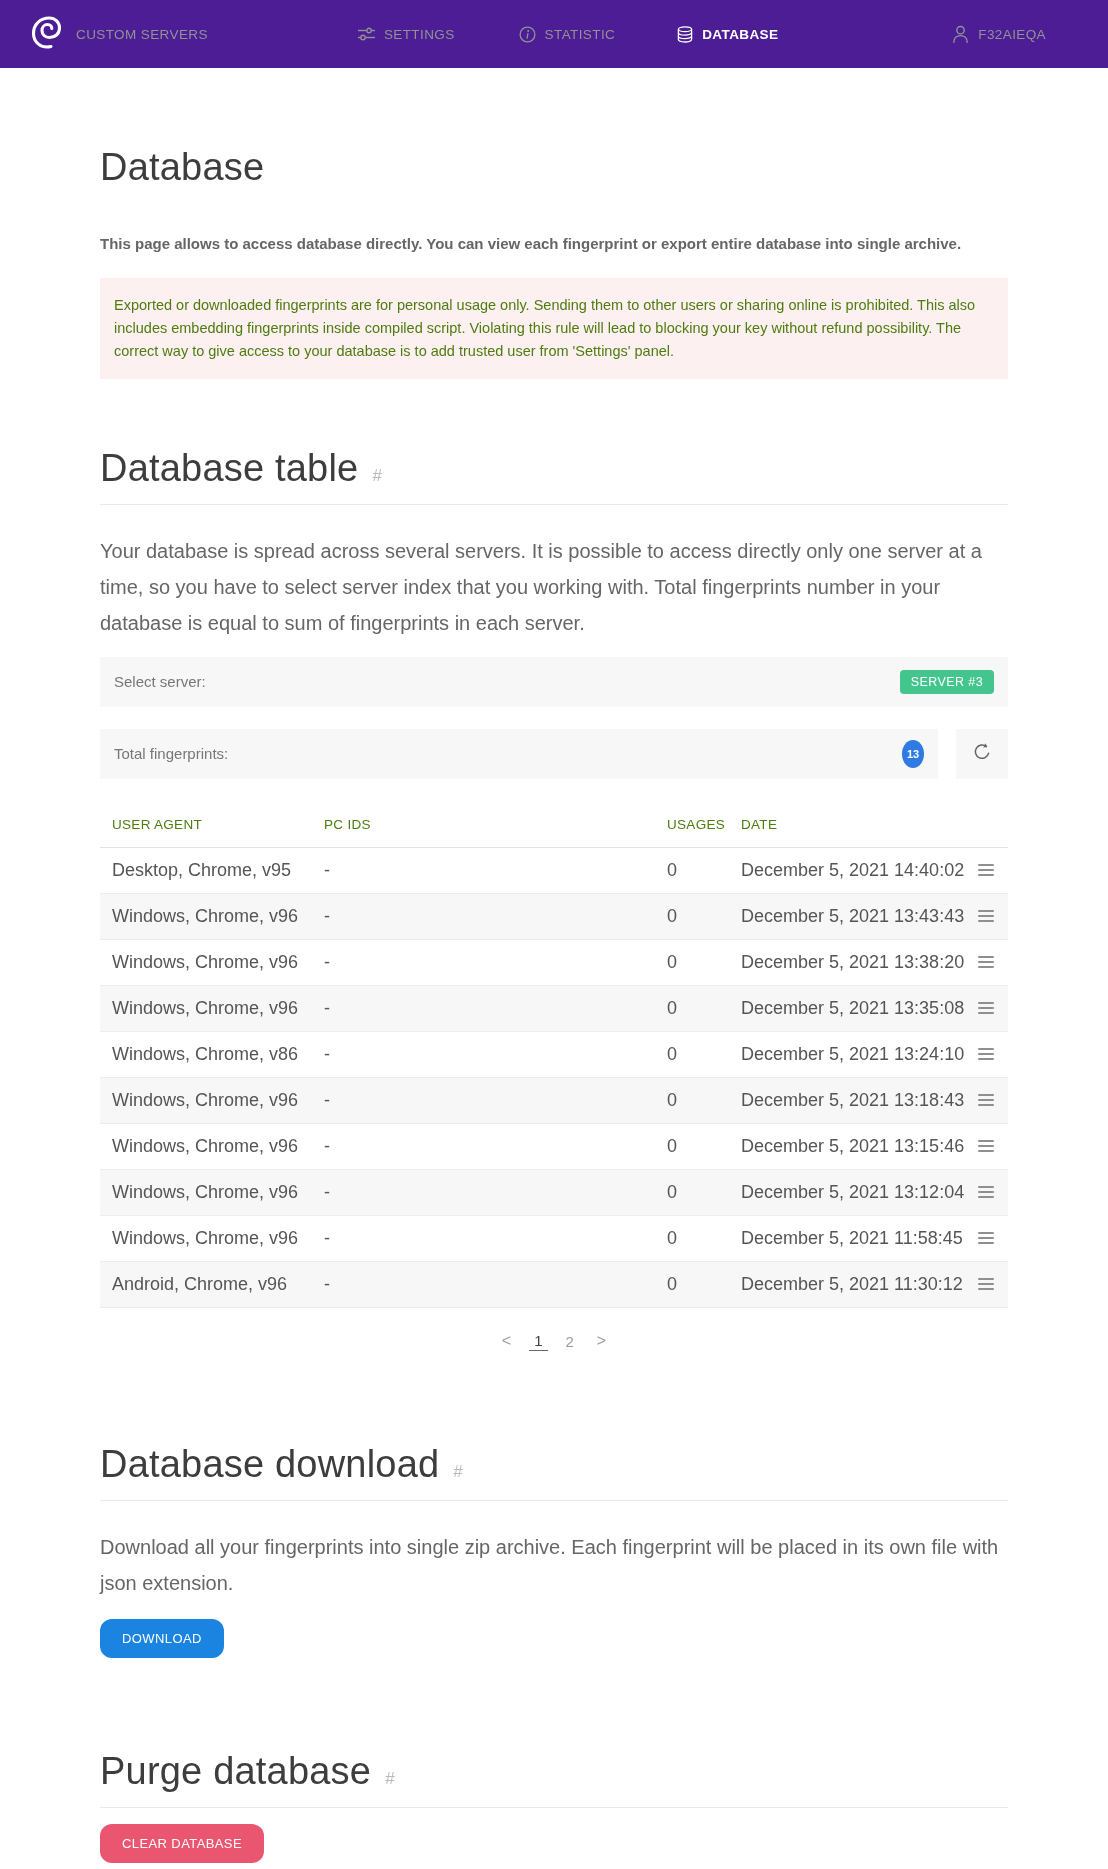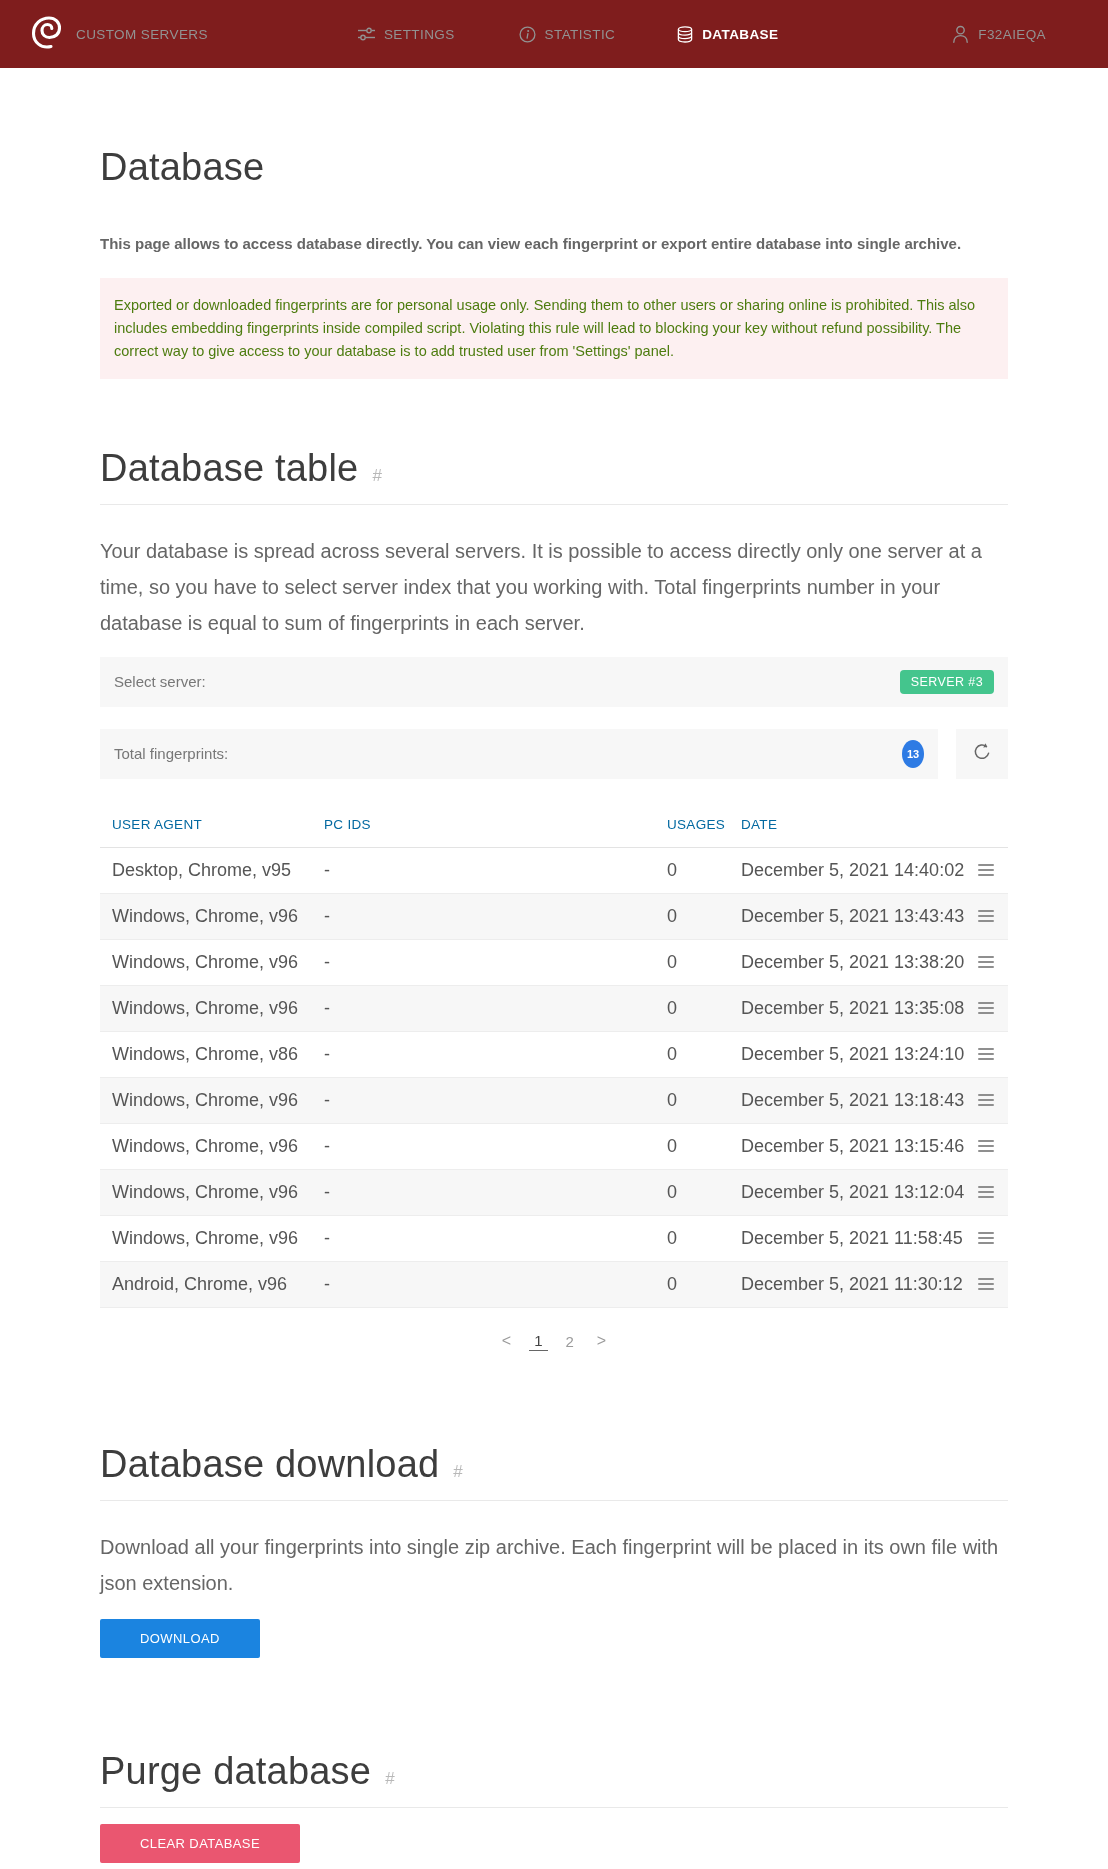--- a/index.html
+++ b/index.html
@@ -1,19 +1,19 @@
 <!DOCTYPE html>
 <html><head>
 <meta charset="utf-8">
 <style>
   * { box-sizing: border-box; }
   body { margin:0; background:#fff; color:#555; font-family:"Liberation Sans","DejaVu Sans",sans-serif; }
 
   
-  .navbar { height:68px; background:#7f1d1d; display:flex; align-items:center; padding:0 62px 0 28px; }
+  .navbar { height:68px; background:#4c1d95; display:flex; align-items:center; padding:0 62px 0 28px; }
   .brand { display:flex; align-items:center; gap:14px; cursor:pointer; }
   .nav-link { color:#929292; font-size:13.5px; letter-spacing:.4px; display:flex; align-items:center; gap:9px; cursor:pointer; white-space:nowrap; }
   .nav-link svg { display:block; }
   .nav-settings { margin-left:150px; }
   .nav-statistic { margin-left:64px; }
   .nav-database { margin-left:62px; color:#fff; font-weight:700; }
   .nav-user { margin-left:auto; }
 
   
   .container { width:908px; margin:0 auto; padding-bottom:84px; }
@@ -32,35 +32,35 @@
   .row-label { font-size:15px; color:#777; }
   .badge-green { background:#44c58d; color:#fff; font-size:12.5px; padding:5px 11px; border-radius:4px; letter-spacing:.4px; cursor:pointer; }
   .fp-wrap { margin-top:22px; display:flex; gap:18px; }
   .fp-row { flex:1; }
   .refresh-card { width:52px; background:#f7f7f7; display:flex; align-items:center; justify-content:center; cursor:pointer; }
   .badge-count { width:22px; height:28px; border-radius:50%; background:#2e7be4; color:#fff; font-size:11px; font-weight:700; display:flex; align-items:center; justify-content:center; }
 
   
   .db-table { margin-top:20px; }
   .thead, .trow { display:grid; grid-template-columns:212px 343px 74px 1fr 44px; align-items:center; }
-  .thead { color:#0369a1; font-size:13.5px; letter-spacing:.3px; padding:18px 0 15px; border-bottom:1px solid #e3e3e3; }
+  .thead { color:#4d7c0f; font-size:13.5px; letter-spacing:.3px; padding:18px 0 15px; border-bottom:1px solid #e3e3e3; }
   .th, .td { padding-left:12px; overflow:hidden; white-space:nowrap; }
   .trow { height:46px; font-size:18px; color:#555; border-bottom:1px solid #ededed; }
   .tbody .trow:nth-child(even) { background:#f7f7f7; }
   .menu-cell { display:flex; justify-content:center; padding-left:0; }
   .menu-icon { display:flex; flex-direction:column; gap:3px; cursor:pointer; padding:4px; }
   .menu-icon span { width:16px; height:2px; background:#8f8f8f; border-radius:1px; }
 
   .pagination { margin-top:24px; display:flex; justify-content:center; align-items:center; gap:13px; font-size:15px; color:#9b9b9b; }
   .page-arrow { cursor:pointer; font-size:16px; padding:0 5px; }
   .page-num { cursor:pointer; padding:0 5px; }
   .page-num.current { color:#444; border-bottom:1px solid #666; padding-bottom:1px; }
 
   
-  .btn { display:inline-block; border:none; color:#fff; font-size:13px; letter-spacing:.4px; padding:12px 40px; border-radius:2px; cursor:pointer; font-family:inherit; }
+  .btn { display:inline-block; border:none; color:#fff; font-size:13px; letter-spacing:.4px; padding:12px 22px; border-radius:12px; cursor:pointer; font-family:inherit; }
   .btn-download { background:#1b84e0; margin-top:18px; }
   .btn-clear { background:#ea5670; margin-top:16px; }
 </style>
 </head>
 <body>
 
 <div class="navbar">
   <div class="brand">
     <span>
       <svg width="34" height="38" viewBox="0 0 34 38" fill="none">

